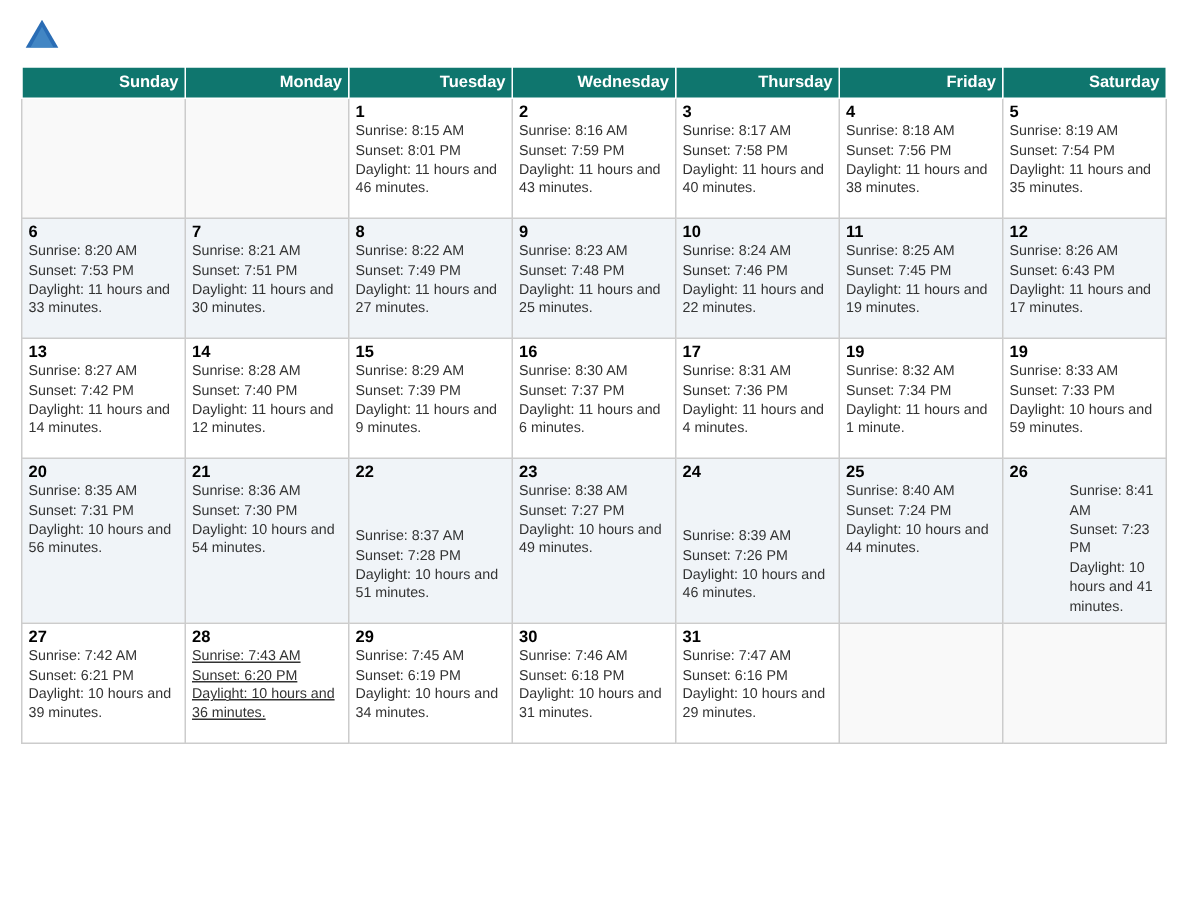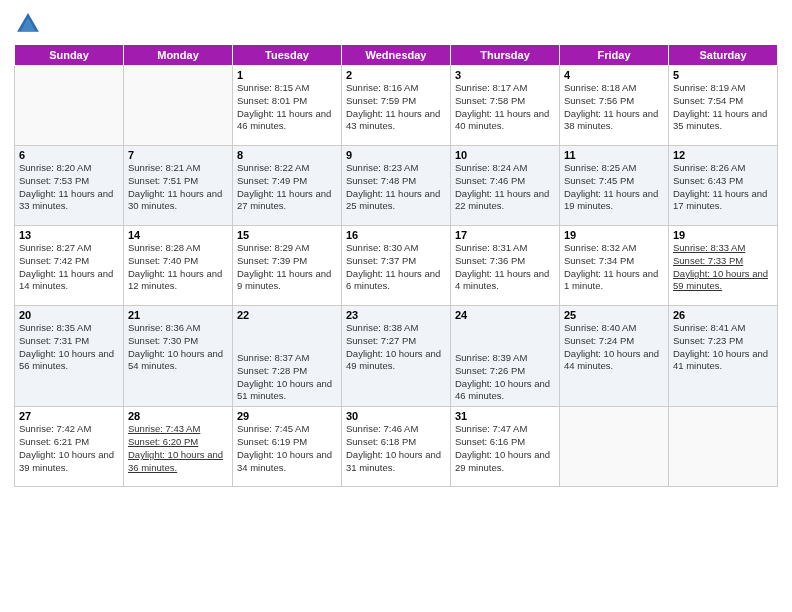--- a/index.html
+++ b/index.html
@@ -60,24 +60,24 @@
       font-size: 13px;
       color: #555;
       margin-top: 1px;
     }
     .calendar {
       width: 100%;
       border-collapse: collapse;
       font-size: 10px;
     }
     .calendar th {
-      background: #a21caf;
+      background: #0f766e;
       color: #fff;
       padding: 4px 4px;
-      text-align: center;
+      text-align: right;
       font-size: 11px;
       font-weight: bold;
       border: 1px solid #fff;
       margin-top: 24px;
     }
     .calendar td {
       border: 1px solid #ccc;
       vertical-align: top;
       padding: 3px 4px;
       width: calc(100% / 7);
@@ -256,21 +256,21 @@
 Daylight: 11 hours and 4 minutes.</div>
           </td>
           <td>
             <span class="day-num">19</span>
             <div class="day-info" style="white-space: pre-line;">Sunrise: 8:32 AM
 Sunset: 7:34 PM
 Daylight: 11 hours and 1 minute.</div>
           </td>
           <td>
             <span class="day-num">19</span>
-            <div class="day-info" style="white-space: pre-line; text-decoration: underline;">Sunrise: 8:33 AM
+            <div class="day-info" style="white-space: pre-line;">Sunrise: 8:33 AM
 Sunset: 7:33 PM
 Daylight: 10 hours and 59 minutes.</div>
           </td>
         </tr>
         <tr>
           <td>
             <span class="day-num">20</span>
             <div class="day-info" style="white-space: pre-line;">Sunrise: 8:35 AM
 Sunset: 7:31 PM
 Daylight: 10 hours and 56 minutes.</div>
@@ -300,21 +300,21 @@
 Daylight: 10 hours and 46 minutes.</div>
           </td>
           <td>
             <span class="day-num">25</span>
             <div class="day-info" style="white-space: pre-line;">Sunrise: 8:40 AM
 Sunset: 7:24 PM
 Daylight: 10 hours and 44 minutes.</div>
           </td>
           <td>
             <span class="day-num">26</span>
-            <div class="day-info" style="white-space: pre-line;">Sunrise: 8:41 AM
+            <div class="day-info" style="white-space: pre-line; margin-left: 40px;">Sunrise: 8:41 AM
 Sunset: 7:23 PM
 Daylight: 10 hours and 41 minutes.</div>
           </td>
         </tr>
         <tr>
           <td>
             <span class="day-num">27</span>
             <div class="day-info" style="white-space: pre-line;">Sunrise: 7:42 AM
 Sunset: 6:21 PM
 Daylight: 10 hours and 39 minutes.</div>

